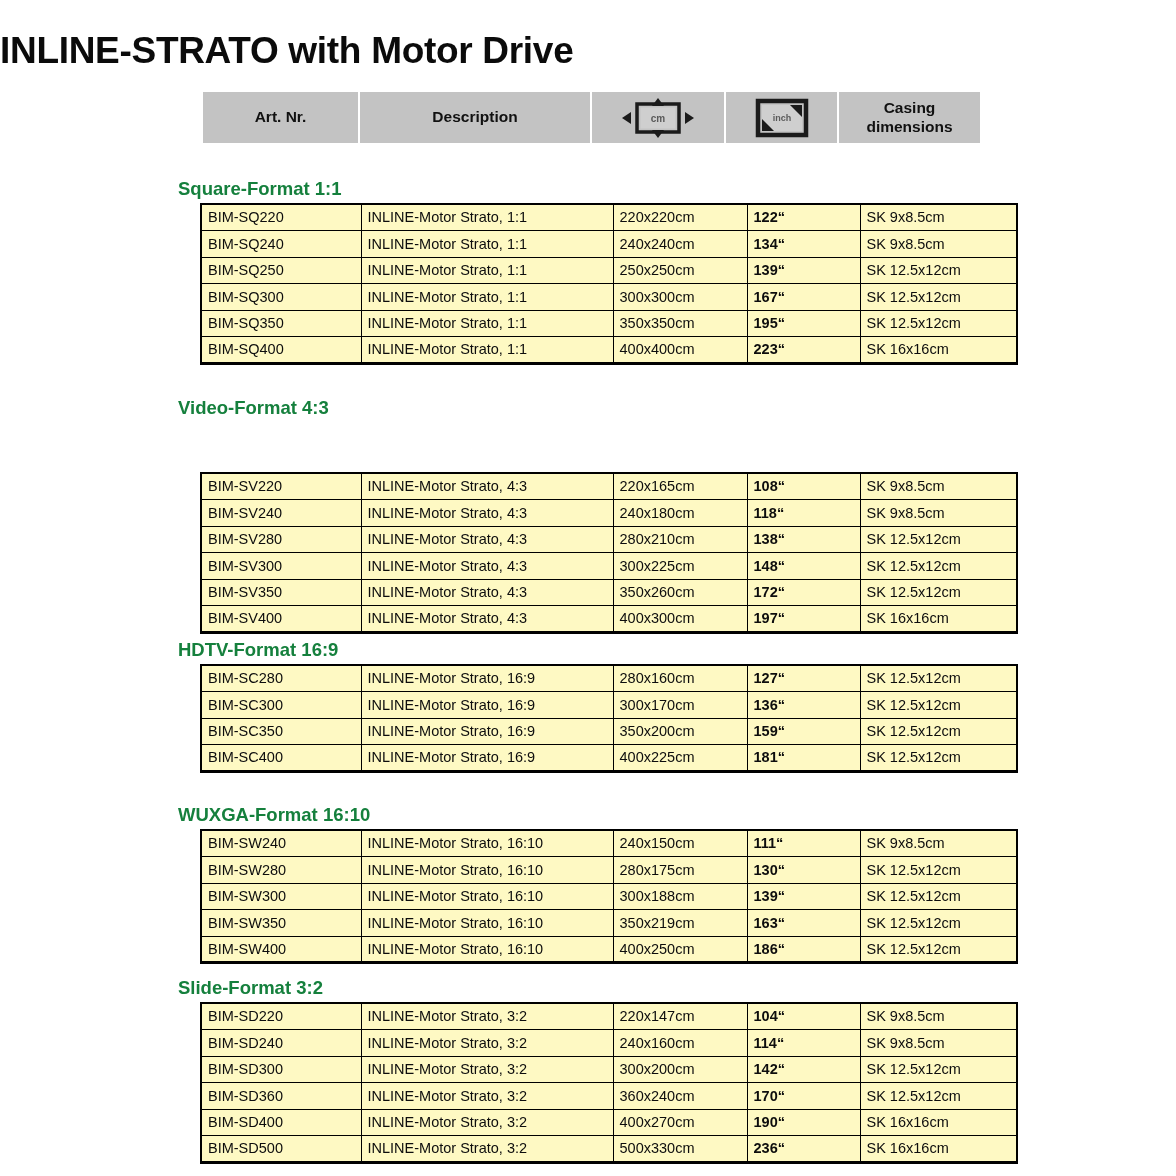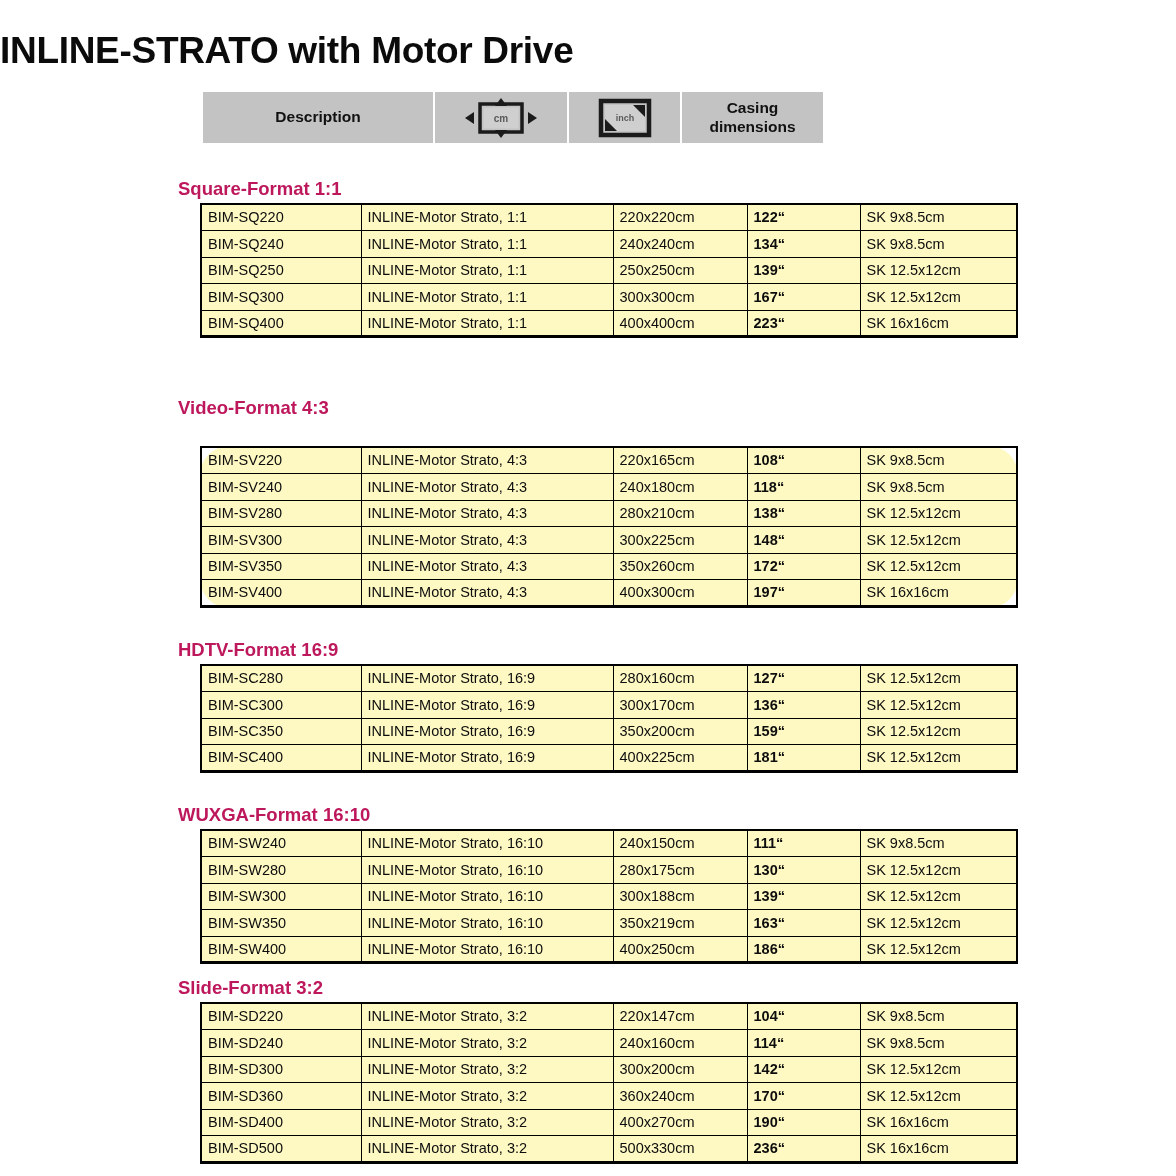--- a/index.html
+++ b/index.html
@@ -69,21 +69,21 @@
     display: block;
   }
   .unit-icon svg { display:block; width:76px; height:42px; }
 
   
   .section-title {
     position: absolute;
     left: 178px;
     font-size: 18.5px;
     font-weight: bold;
-    color: #be185d;
+    color: #15803d;
     white-space: nowrap;
   }
   .data-table {
     position: absolute;
     left: 200px;
     width: 800px;
     border-collapse: collapse;
     table-layout: fixed;
     background: #fef9c3;
   }
@@ -110,20 +110,23 @@
   .data-table td.col-art  { border-left: 2px solid #000000; }
   .data-table td.col-case { border-right: 2px solid #000000; }
 </style>
 </head>
 <body>
 
 <div id="doc-title">INLINE-STRATO with Motor Drive</div>
 
 <div id="table-header">
 
+  <div class="hcell c0">
+    <span>Art. Nr.</span>
+  </div>
 
   <div class="hcell c1">
     <span>Description</span>
   </div>
 
   <div class="hcell c2">
     <span class="unit-icon">
       <svg viewBox="0 0 76 42" xmlns="http://www.w3.org/2000/svg">
         <rect x="17" y="7" width="42" height="28" fill="none" stroke="#1b1b1b" stroke-width="3.5"></rect>
         <rect x="20.5" y="10.5" width="35" height="21" fill="#cfcfcf" stroke="none"></rect>
@@ -183,30 +186,37 @@
           <td class="col-case">SK 12.5x12cm</td>
         </tr>
         <tr>
           <td class="col-art">BIM-SQ300</td>
           <td class="col-desc">INLINE-Motor Strato, 1:1</td>
           <td class="col-cm">300x300cm</td>
           <td class="col-inch">167“</td>
           <td class="col-case">SK 12.5x12cm</td>
         </tr>
         <tr>
+          <td class="col-art">BIM-SQ350</td>
+          <td class="col-desc">INLINE-Motor Strato, 1:1</td>
+          <td class="col-cm">350x350cm</td>
+          <td class="col-inch">195“</td>
+          <td class="col-case">SK 12.5x12cm</td>
+        </tr>
+        <tr>
           <td class="col-art">BIM-SQ400</td>
           <td class="col-desc">INLINE-Motor Strato, 1:1</td>
           <td class="col-cm">400x400cm</td>
           <td class="col-inch">223“</td>
           <td class="col-case">SK 16x16cm</td>
         </tr>
       </tbody>
     </table>
     <div class="section-title" style="top: 397px;">Video-Format 4:3</div>
-    <table class="data-table" style="top: 446px; border-radius: 29px;">
+    <table class="data-table" style="top: 472px;">
       <tbody>
         <tr>
           <td class="col-art">BIM-SV220</td>
           <td class="col-desc">INLINE-Motor Strato, 4:3</td>
           <td class="col-cm">220x165cm</td>
           <td class="col-inch">108“</td>
           <td class="col-case">SK 9x8.5cm</td>
         </tr>
         <tr>
           <td class="col-art">BIM-SV240</td>

